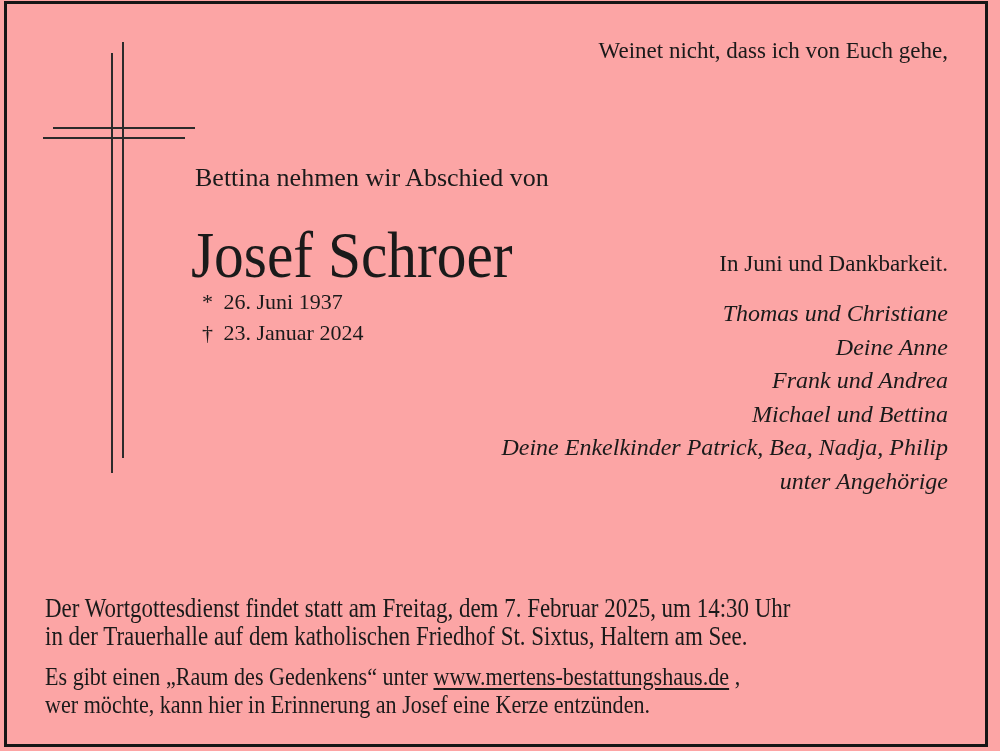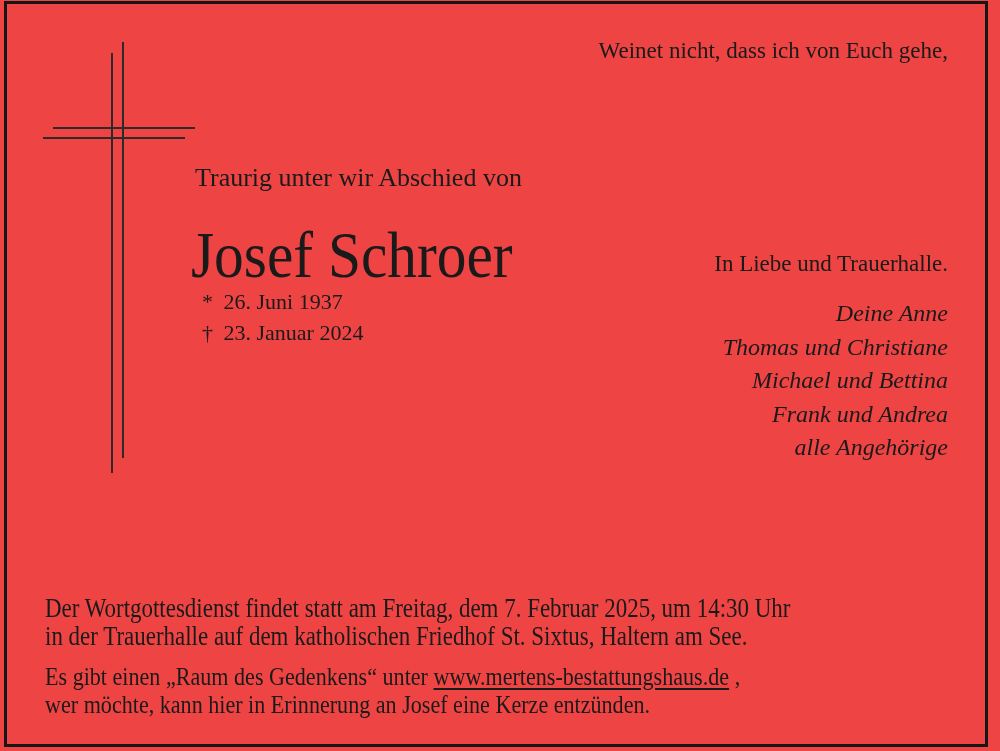--- a/index.html
+++ b/index.html
@@ -4,21 +4,21 @@
 <style>
   html, body {
     margin: 0;
     padding: 0;
     background: #ffffff;
   }
   .notice {
     position: relative;
     width: 1000px;
     height: 751px;
-    background: #ef4444;
+    background: #fca5a5;
     color: #1a1a1a;
     font-family: "Liberation Serif", "DejaVu Serif", serif;
     overflow: hidden;
   }
   .frame {
     position: absolute;
     left: 4px;
     top: 1px;
     width: 984px;
     height: 746px;
@@ -138,37 +138,38 @@
     <div class="cross-line cross-v1"></div>
     <div class="cross-line cross-v2"></div>
     <div class="cross-line cross-h1"></div>
     <div class="cross-line cross-h2"></div>
   </div>
 
   <div class="epitaph">
     <div>Weinet nicht, dass ich von Euch gehe,</div>
   </div>
 
-  <div class="intro">Traurig unter wir Abschied von</div>
+  <div class="intro">Bettina nehmen wir Abschied von</div>
 
   <h1 class="name">Josef Schroer</h1>
 
   <div class="dates">
     <div><span class="sym">*</span> <span>26. Juni 1937</span></div>
     <div><span class="sym">†</span> <span>23. Januar 2024</span></div>
   </div>
 
-  <div class="tribute">In Liebe und Trauerhalle.</div>
+  <div class="tribute">In Juni und Dankbarkeit.</div>
 
   <div class="mourners">
+    <div>Thomas und Christiane</div>
     <div>Deine Anne</div>
-    <div>Thomas und Christiane</div>
+    <div>Frank und Andrea</div>
     <div>Michael und Bettina</div>
-    <div>Frank und Andrea</div>
-    <div>alle Angehörige</div>
+    <div>Deine Enkelkinder Patrick, Bea, Nadja, Philip</div>
+    <div>unter Angehörige</div>
   </div>
 
 
   <div class="service">
     <div>Der Wortgottesdienst findet statt am Freitag, dem 7. Februar 2025, um 14:30 Uhr</div>
     <div>in der Trauerhalle auf dem katholischen Friedhof St. Sixtus, Haltern am See.</div>
   </div>
 
   <div class="memorial">
     <div><span>Es gibt einen „Raum des Gedenkens“ unter </span><span class="link">www.mertens-bestattungshaus.de</span><span> ,</span></div>

